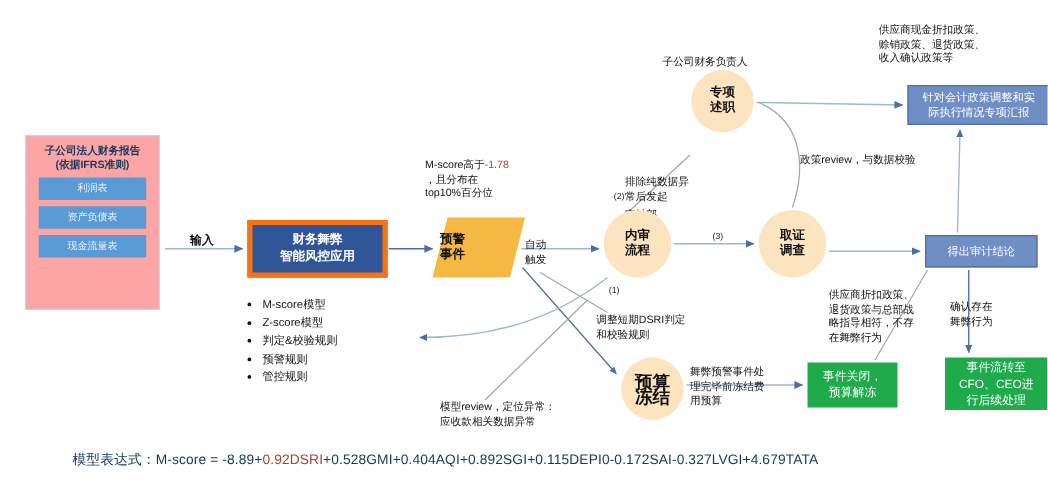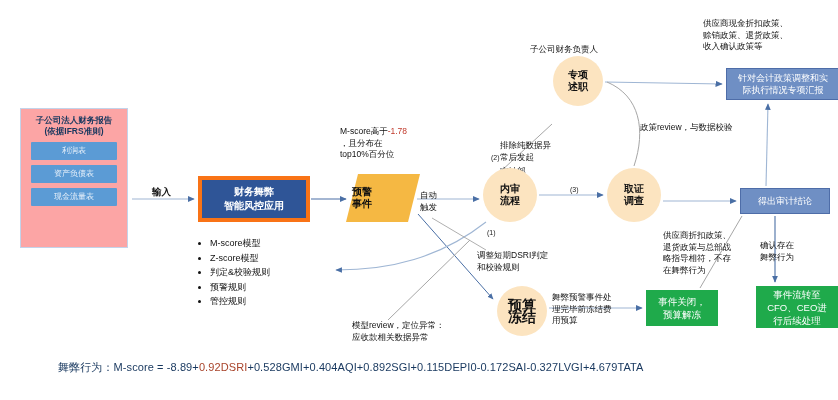--- a/index.html
+++ b/index.html
@@ -291,16 +291,16 @@
 
   <div class="node green-box g-escalate">
     <div>
       <div>事件流转至</div>
       <div>CFO、CEO进</div>
       <div>行后续处理</div>
     </div>
   </div>
 
   <div class="formula">
-    <span>舞弊行为：</span><span>M-score = </span><span>-8.89+</span><span class="accent">0.92DSRI</span><span>+0.528GMI+0.404AQI+0.892SGI+0.115DEPI0-0.172SAI-0.327LVGI+4.679TATA</span>
+    <span>模型表达式：</span><span>M-score = </span><span>-8.89+</span><span class="accent">0.92DSRI</span><span>+0.528GMI+0.404AQI+0.892SGI+0.115DEPI0-0.172SAI-0.327LVGI+4.679TATA</span>
   </div>
 
 </div>
 
 </body></html>

